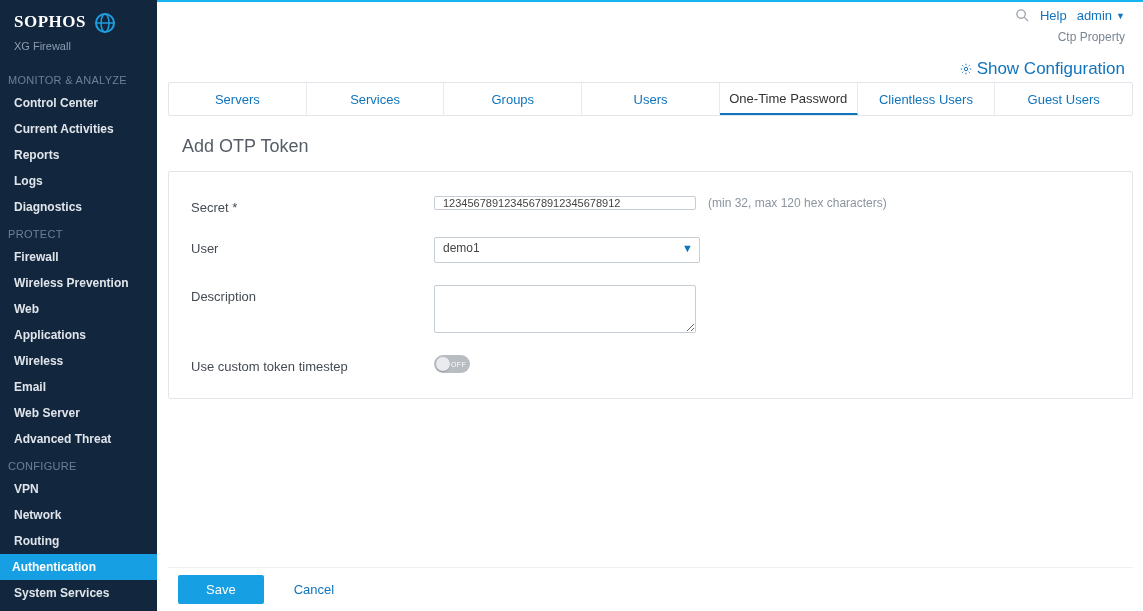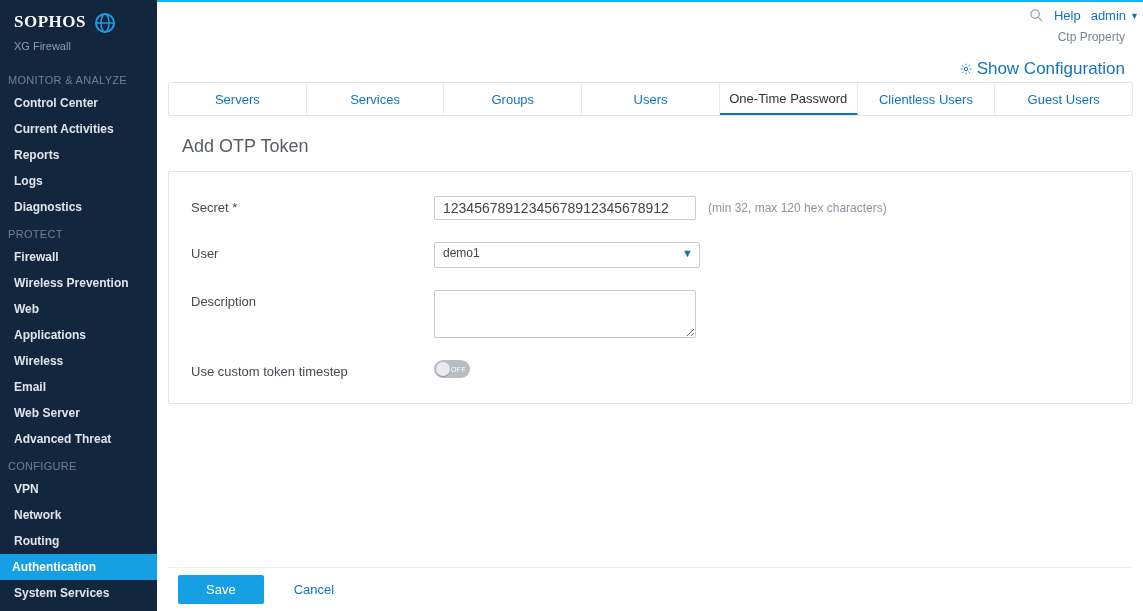--- a/index.html
+++ b/index.html
@@ -8,21 +8,21 @@
 
 .sidebar { position: absolute; left: 0; top: 0; width: 157px; height: 611px; background: #12263d; color: #e5e8ec; }
 .brand { padding: 12px 14px 6px; display: flex; align-items: flex-start; gap: 8px; font-family: Liberation Serif, serif; }
 .brand-name { font-size: 17px; font-weight: 600; letter-spacing: 0.5px; color: #fff; }
 .brand-sub { font-size: 11px; color: #8e9eb0; padding: 0 14px 14px; }
 .section-label { font-size: 11px; color: #6d8095; padding: 8px 8px 4px; text-transform: uppercase; letter-spacing: 0.3px; }
 .nav-item { display: block; padding: 4px 14px; font-size: 12px; font-weight: 600; color: #e0e5eb; cursor: pointer; line-height: 1.5; }
 .nav-item.active { background: #169fe2; color: #fff; padding-left: 12px; }
 
 
-.topbar { position: absolute; left: 157px; top: 0; right: 0; height: 54px; border-top: 2px solid #14b6f2; display: flex; align-items: flex-start; justify-content: flex-end; padding: 6px 4px 0 0; font-size: 13px; }
+.topbar { position: absolute; left: 157px; top: 0; right: 0; height: 54px; border-top: 2px solid #14b6f2; display: flex; align-items: flex-start; justify-content: flex-end; padding: 6px 18px 0 0; font-size: 13px; }
 .top-links { display: flex; align-items: center; gap: 10px; color: #1074bd; }
 .top-links .icon { color: #97a2ad; }
 .top-links a { color: #1074bd; cursor: pointer; }
 .top-user { display: flex; align-items: center; gap: 4px; }
 .top-sub { position: absolute; right: 18px; top: 28px; color: #7a8693; font-size: 12px; }
 
 
 .showconf-bar { position: absolute; left: 157px; right: 0; top: 57px; height: 24px; display: flex; align-items: center; justify-content: flex-end; padding-right: 18px; font-size: 17px; }
 .showconf { color: #1074bd; cursor: pointer; display: flex; align-items: center; gap: 5px; }
 
@@ -33,21 +33,21 @@
 .tab.active { color: #333; border-bottom: 2px solid #1074bd; font-weight: 400; }
 
 
 .content { position: absolute; left: 168px; right: 10px; top: 130px; bottom: 44px; }
 .page-title { font-size: 18px; color: #565d66; font-weight: 400; margin: 6px 0 14px 14px; }
 .panel { border: 1px solid #e2e6ea; border-radius: 2px; padding: 24px 20px 24px 20px; background: #fff; }
 .form-row { display: flex; align-items: flex-start; margin-bottom: 22px; }
 .form-row:last-child { margin-bottom: 0; }
 .form-label { width: 245px; padding-left: 2px; color: #454b52; font-size: 13px; padding-top: 4px; }
 .form-field { display: flex; align-items: center; gap: 12px; }
-.text-input { width: 262px; height: 24px; border: 1px solid #c7cdd4; border-radius: 2px; padding: 2px 8px; font-size: 14px; color: #444; }
+.text-input { width: 262px; height: 14px; border: 1px solid #c7cdd4; border-radius: 2px; padding: 2px 8px; font-size: 11px; color: #444; }
 .select-wrap { position: relative; width: 266px; }
 .select-input { width: 266px; height: 26px; border: 1px solid #c7cdd4; border-radius: 2px; padding: 3px 24px 3px 8px; font-size: 12px; color: #444; background: #fff; cursor: pointer; }
 .select-caret { position: absolute; right: 7px; top: 5px; color: #1074bd; font-size: 11px; pointer-events: none; }
 .textarea { width: 262px; height: 48px; border: 1px solid #c7cdd4; border-radius: 2px; padding: 4px 8px; font-size: 12px; resize: vertical; }
 .hint { color: #8b949e; font-size: 12px; }
 
 
 .toggle { width: 36px; height: 18px; border-radius: 9px; background: #b7bdc3; position: relative; cursor: pointer; display: inline-flex; align-items: center; }
 .toggle-knob { width: 14px; height: 14px; border-radius: 50%; background: #e9ebee; position: absolute; left: 2px; top: 2px; box-shadow: 0 1px 1px rgba(0,0,0,0.2); }
 .toggle-text { position: absolute; right: 4px; font-size: 7px; color: #fff; letter-spacing: 0.3px; }

